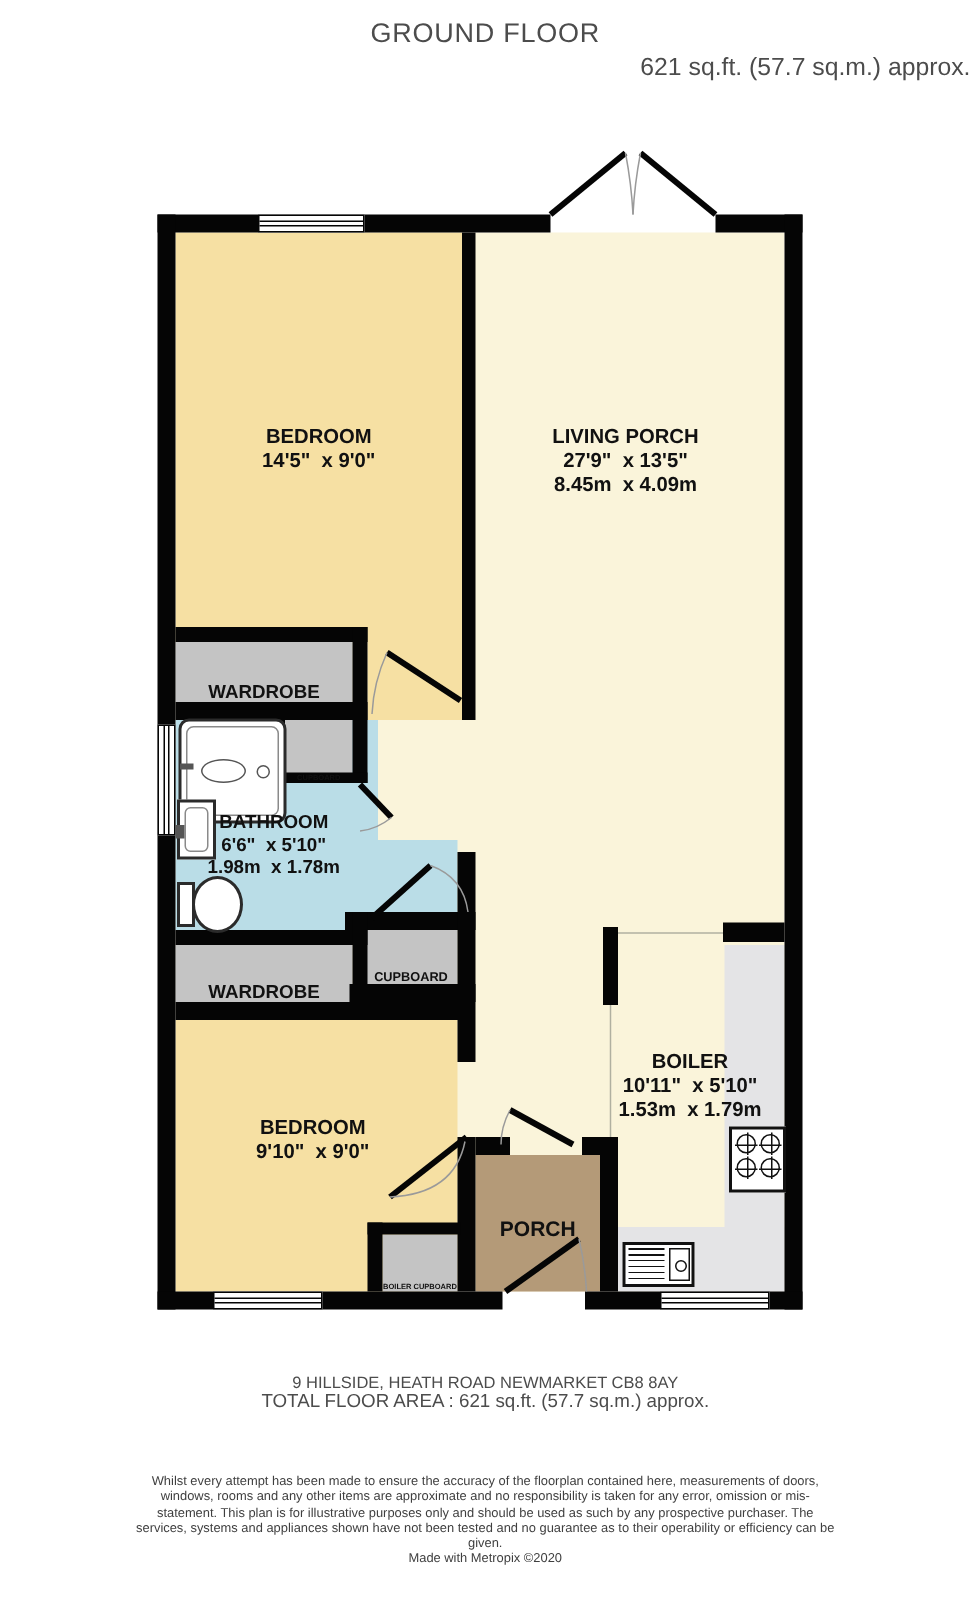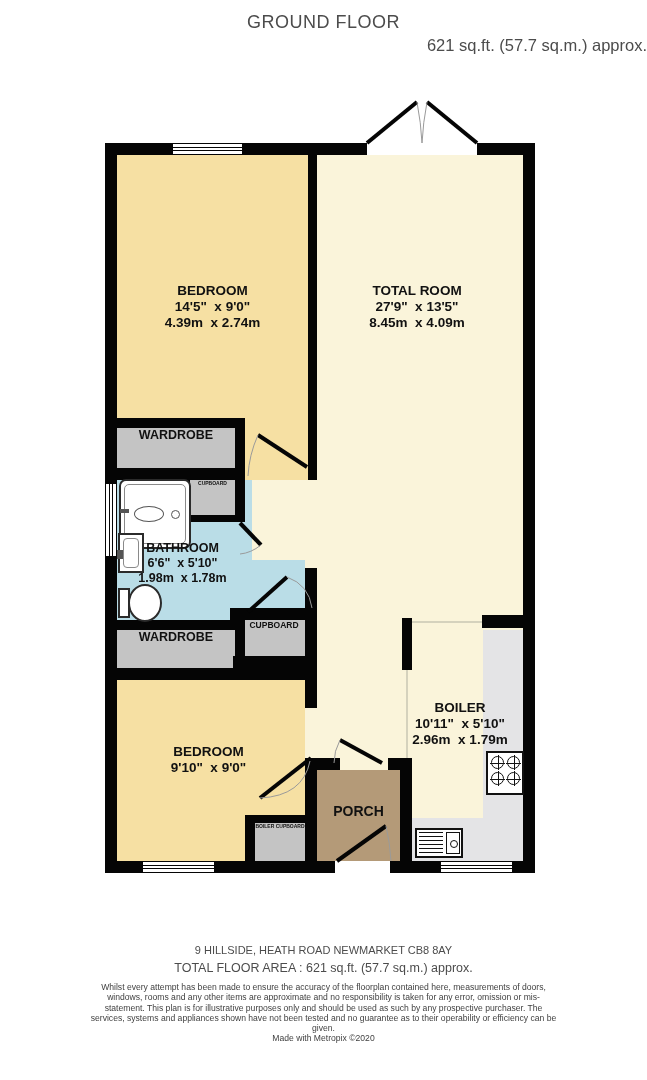--- a/index.html
+++ b/index.html
@@ -11,32 +11,32 @@
   .abs{position:absolute;}
   .room{position:absolute;}
   .wall{position:absolute;background:var(--wall);}
   .window{position:absolute;background:#fff;border:1px solid var(--wall);box-sizing:border-box;}
   .window.h::before,.window.h::after{content:"";position:absolute;left:0;right:0;height:1px;background:var(--wall);}
   .window.h::before{top:30%;} .window.h::after{top:62%;}
   .window.v::before,.window.v::after{content:"";position:absolute;top:0;bottom:0;width:1px;background:var(--wall);}
   .window.v::before{left:30%;} .window.v::after{left:62%;}
   .rlabel{position:absolute;text-align:center;color:#111;font-weight:bold;font-size:13.5px;line-height:16px;}
   .rlabel div{white-space:pre-wrap;}
-  .boxlabel{position:absolute;display:flex;align-items:flex-start;justify-content:center;color:#111;font-weight:bold;}
+  .boxlabel{position:absolute;display:flex;align-items:flex-end;justify-content:center;color:#111;font-weight:bold;}
   .fix{position:absolute;background:#fff;border:2px solid #2b2b2b;box-sizing:border-box;}
   .doors{position:absolute;left:0;top:-50px;width:430px;height:780px;overflow:visible;}
   .leaf{stroke:var(--wall);stroke-width:4;fill:none;}
   .arc{stroke:#9a9a9a;stroke-width:1;fill:none;}
   .thin{stroke:#b0b0a0;stroke-width:1;fill:none;}
   .burner{position:absolute;width:13px;height:13px;border:1.5px solid #111;border-radius:50%;box-sizing:border-box;}
   .burner::before{content:"";position:absolute;left:-2px;right:-2px;top:50%;height:1px;background:#111;}
   .burner::after{content:"";position:absolute;top:-2px;bottom:-2px;left:50%;width:1px;background:#111;}
   .ftr{position:absolute;left:0;width:647px;text-align:center;color:#4c4c4c;}
-  .ftr.addr{top:944px;font-size:11px;}
-  .ftr.area{top:961px;font-size:12.5px;}
+  .ftr.addr{top:916px;font-size:11px;}
+  .ftr.area{top:927px;font-size:12.5px;}
   .ftr.disc{top:982px;font-size:8.6px;line-height:10.3px;color:#3f3f3f;}
   .ftr.disc .d{max-width:470px;margin:0 auto;}
 </style>
 </head>
 <body>
 
 <div class="hdr">
   <div class="t1">GROUND FLOOR</div>
   <div class="t2">621 sq.ft. (57.7 sq.m.) approx.</div>
 </div>
@@ -158,40 +158,39 @@
       <path class="leaf" d="M 232 718 L 281 683"></path>
         <path class="arc" d="M 281 683 Q 285 700 286 718"></path>
     </g>
     <path class="thin" d="M 307 479 L 377 479"></path>
     <path class="thin" d="M 302 527 L 302 615"></path>
   </svg>
 
   <div class="rlabel" style="left:12px;top:140px;width:191px;">
     <div>BEDROOM</div>
     <div>14'5"  x 9'0"</div>
-    <div>4.39m  x 2.74m</div>
   </div>
   <div class="rlabel" style="left:212px;top:140px;width:200px;">
-    <div>TOTAL ROOM</div>
+    <div>LIVING PORCH</div>
     <div>27'9"  x 13'5"</div>
     <div>8.45m  x 4.09m</div>
   </div>
   <div class="rlabel" style="left:-5px;top:398px;width:165px;font-size:12.5px;line-height:15px;">
     <div>BATHROOM</div>
     <div>6'6"  x 5'10"</div>
     <div>1.98m  x 1.78m</div>
   </div>
   <div class="rlabel" style="left:12px;top:601px;width:183px;">
     <div>BEDROOM</div>
     <div>9'10"  x 9'0"</div>
   </div>
   <div class="rlabel" style="left:280px;top:557px;width:150px;">
     <div>BOILER</div>
     <div>10'11"  x 5'10"</div>
-    <div>2.96m  x 1.79m</div>
+    <div>1.53m  x 1.79m</div>
   </div>
   <div class="boxlabel" style="left:212px;top:660px;width:83px;height:24px;font-size:14px;">
     <span>PORCH</span>
   </div>
   <div class="boxlabel" style="left:12px;top:285px;width:118px;height:40px;font-size:12.5px;">
     <span>WARDROBE</span>
   </div>
   <div class="boxlabel" style="left:12px;top:487px;width:118px;height:38px;font-size:12.5px;">
     <span>WARDROBE</span>
   </div>

